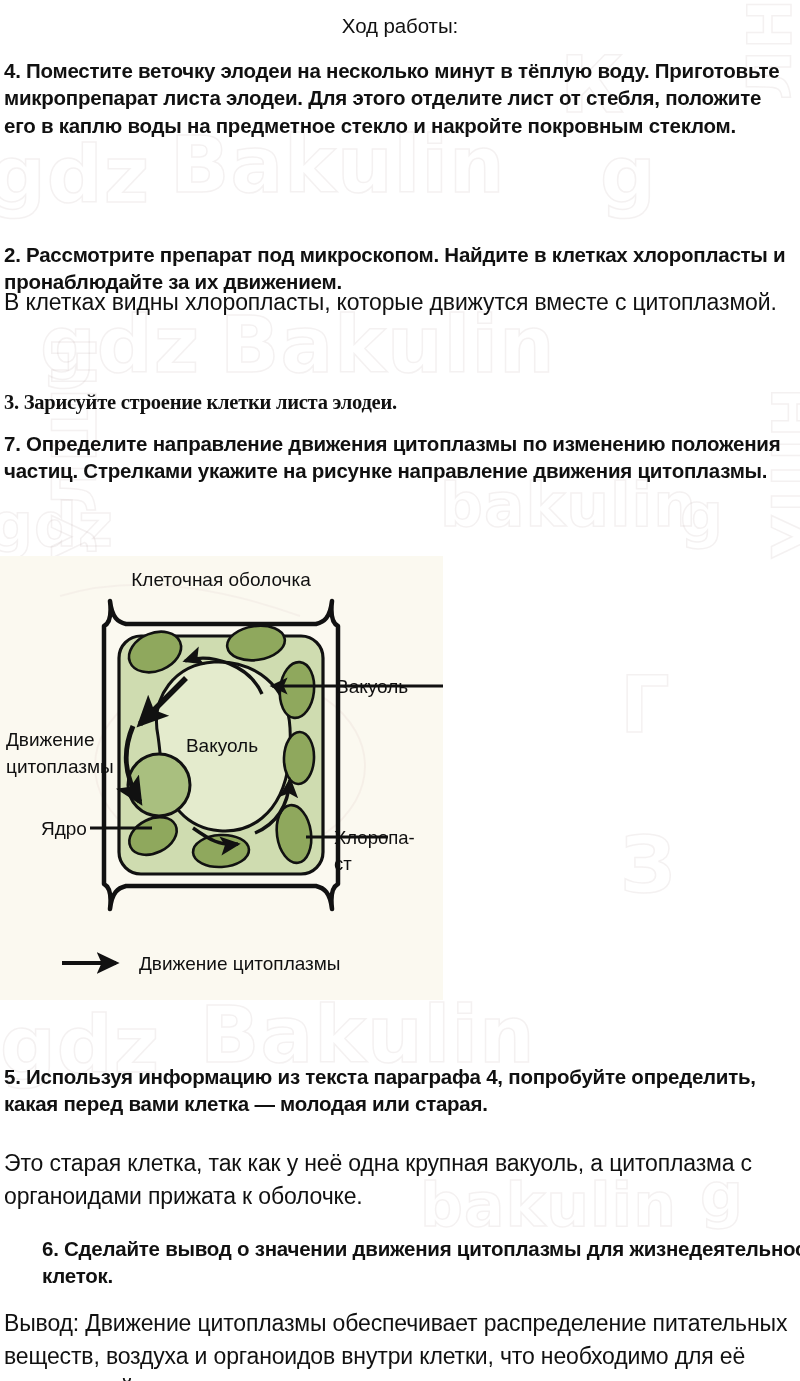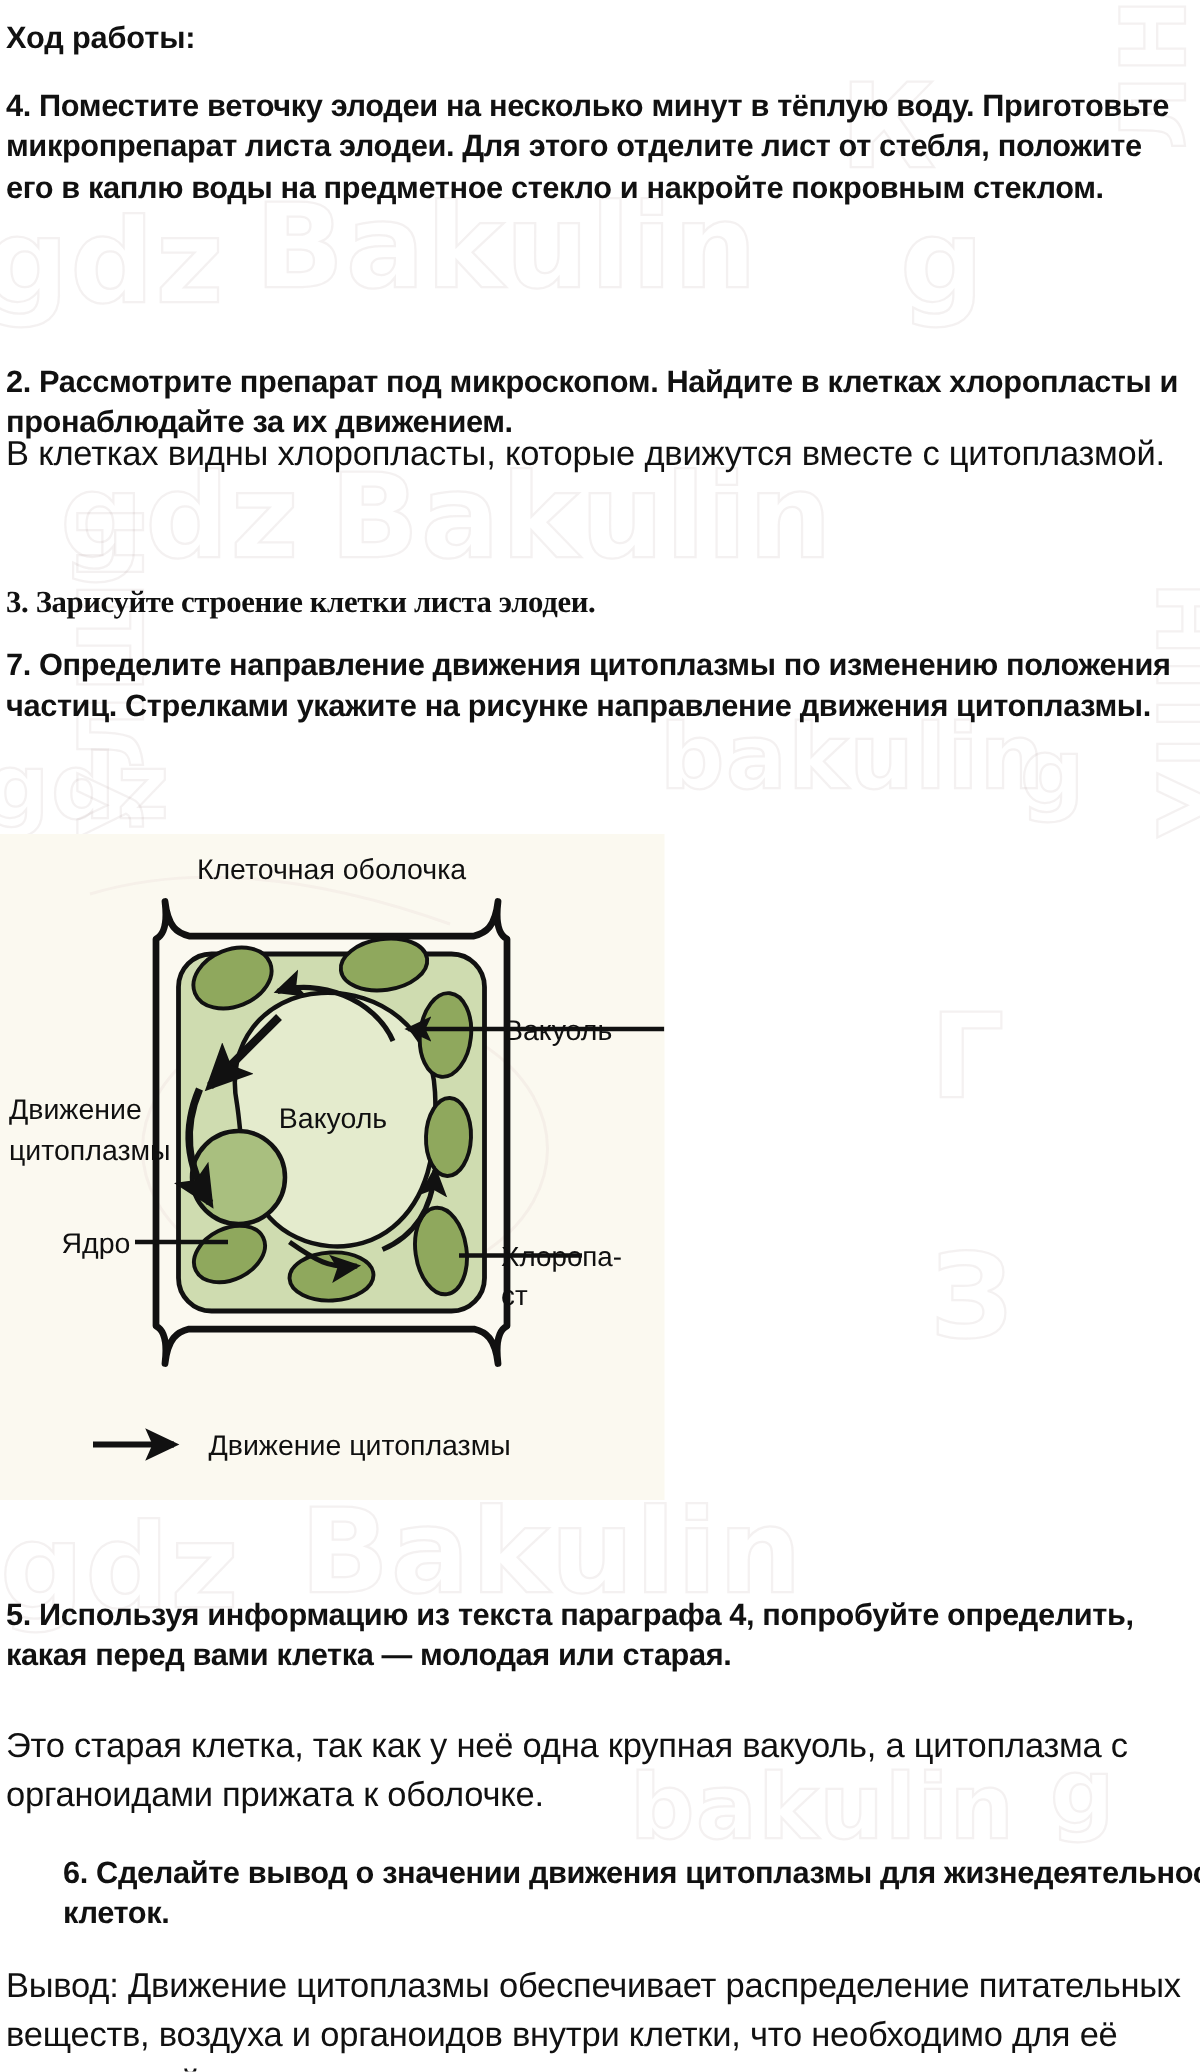--- a/index.html
+++ b/index.html
@@ -51,23 +51,24 @@
     width: 792px;
   }
 
   p.q, p.a, h1.heading {
     margin: 0;
     padding: 0;
   }
 
   h1.heading {
     font-size: 20.5px;
-    font-weight: bold;
+    font-weight: normal;
     line-height: 1.33;
     letter-spacing: -0.1px;
+    text-align: center;
   }
   p.q {
     font-size: 20.5px;
     font-weight: bold;
     line-height: 1.335;
     letter-spacing: -0.25px;
   }
   p.a {
     font-size: 23px;
     font-weight: normal;

